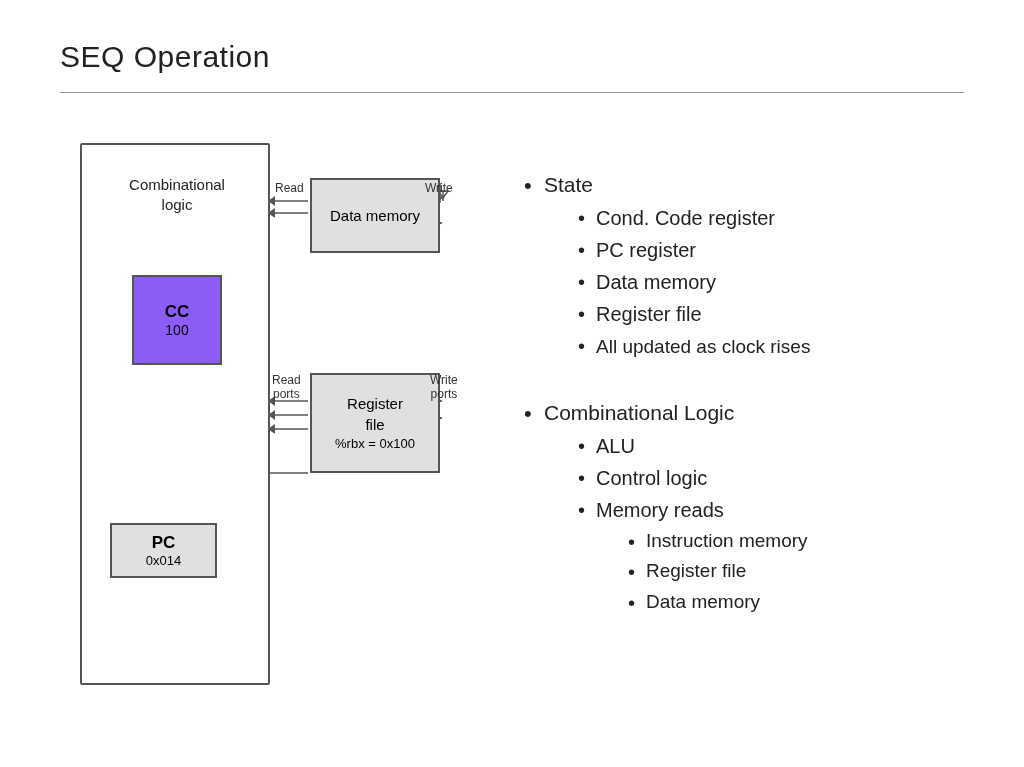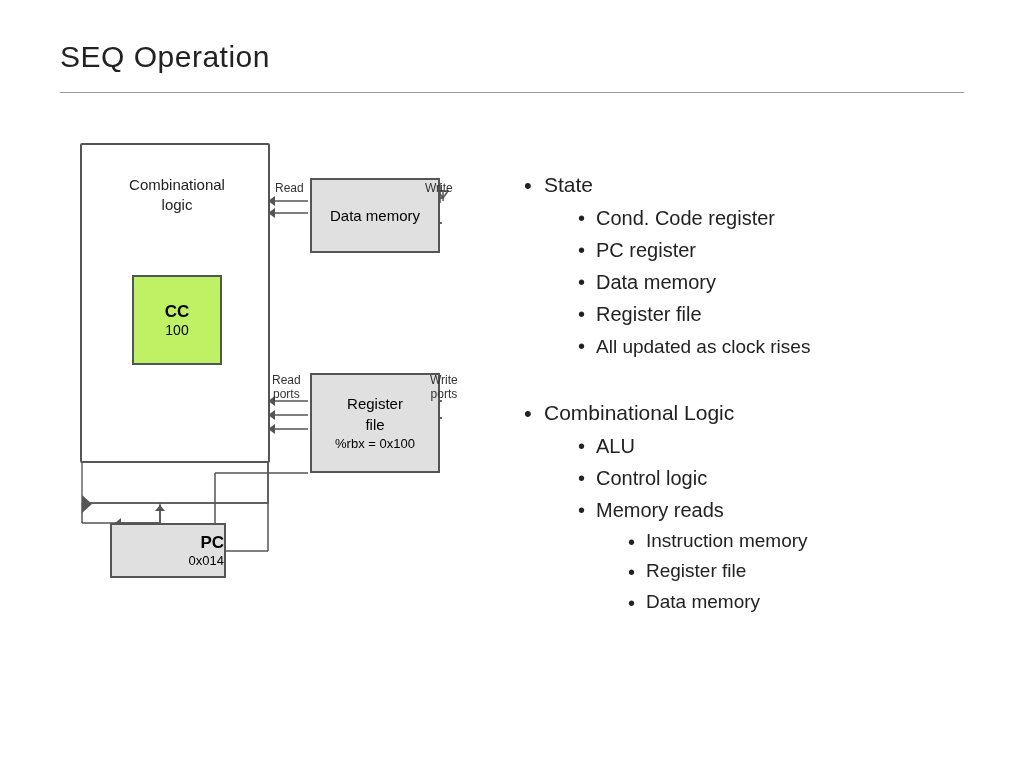--- a/index.html
+++ b/index.html
@@ -49,21 +49,21 @@
       min-width: 420px;
       height: 480px;
     }
 
     
     .outer-box {
       position: absolute;
       left: 20px;
       top: 20px;
       width: 190px;
-      height: 320px;
+      height: 542px;
       border: 2px solid #555;
       background: #fff;
       border-radius: 2px;
     }
 
     .outer-box-label {
       position: absolute;
       top: 30px;
       left: 25px;
       font-size: 15px;
@@ -74,21 +74,21 @@
     }
 
     
     .cc-box {
       position: absolute;
       top: 130px;
       left: 50px;
       width: 90px;
       height: 90px;
       border: 2px solid #555;
-      background: #bef264;
+      background: #8b5cf6;
       display: flex;
       flex-direction: column;
       align-items: center;
       justify-content: center;
       font-size: 15px;
     }
 
     .cc-label { font-size: 17px; font-weight: bold; }
     .cc-value { font-size: 14px; }
 
@@ -128,27 +128,27 @@
     }
 
     .reg-file-label { font-size: 15px; }
     .reg-file-value { font-size: 13px; }
 
     
     .pc-box {
       position: absolute;
       left: 50px;
       top: 400px;
-      width: 116px;
+      width: 107px;
       height: 55px;
       border: 2px solid #555;
       background: #e0e0e0;
       display: flex;
       flex-direction: column;
-      align-items: flex-end;
+      align-items: center;
       justify-content: center;
       font-size: 15px;
     }
 
     .pc-label { font-size: 17px; font-weight: bold; }
     .pc-value { font-size: 13px; }
 
     
     .label-read-dm {
       position: absolute;

